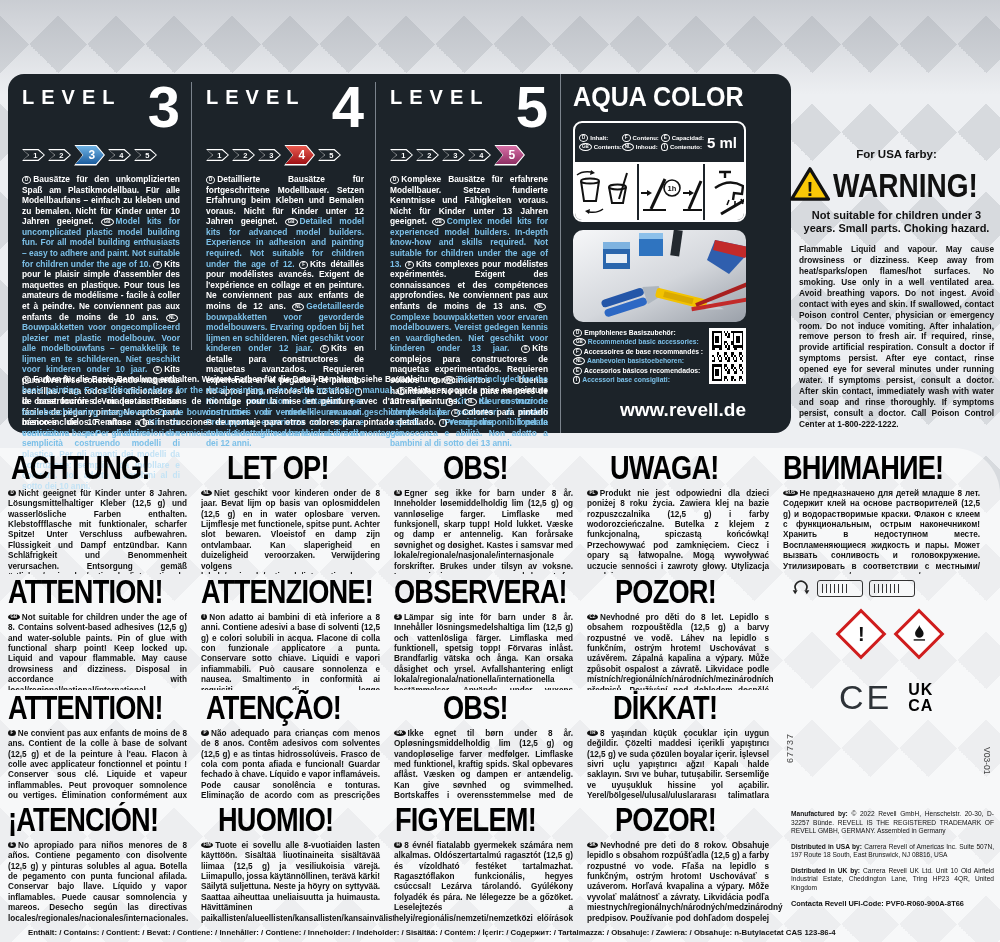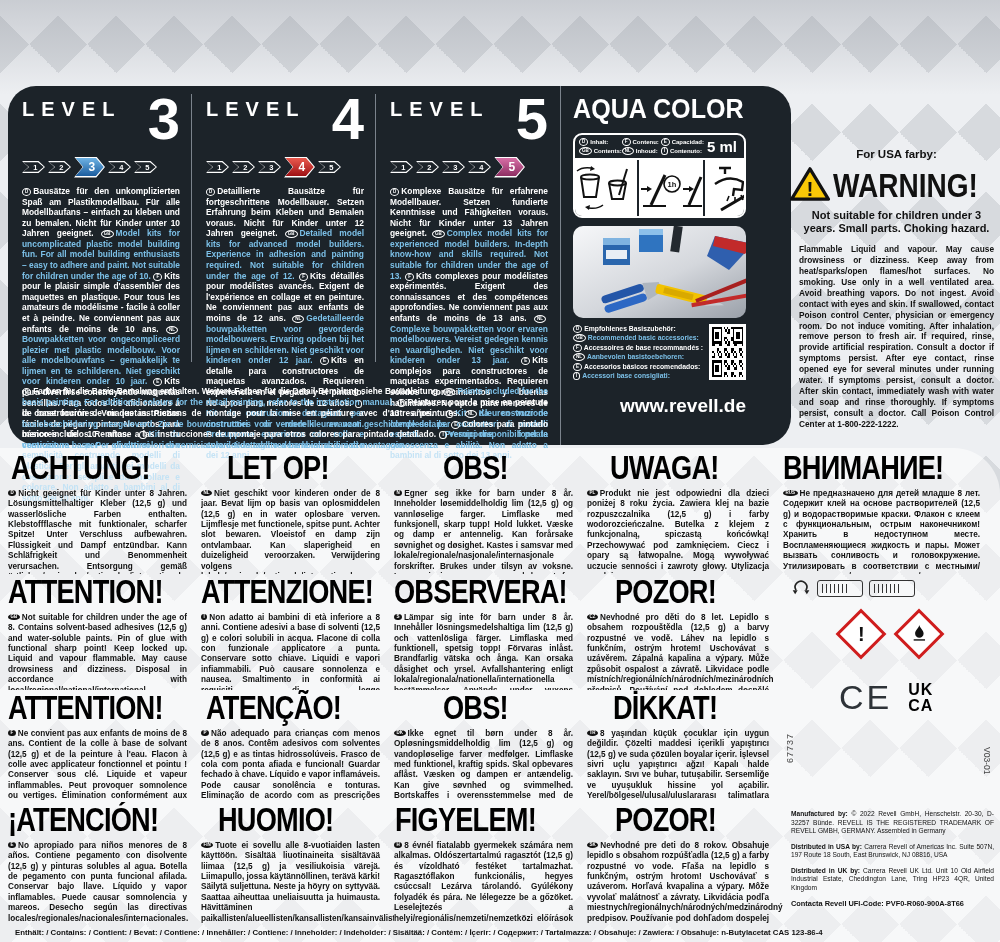--- a/index.html
+++ b/index.html
@@ -4,22 +4,22 @@
 <style>
   html,body{margin:0;padding:0;width:1000px;height:942px;overflow:hidden;
     font-family:"Liberation Sans",sans-serif;}
   .page{position:relative;width:1000px;height:942px;
     background-color:#e8eaed;
     background-image:
       linear-gradient(180deg, rgba(120,126,138,.30), rgba(120,126,138,0) 95px),
       conic-gradient(from 45deg at 50% 50%, #d7dade 0 25%, #edeff2 0 50%, #d7dade 0 75%, #edeff2 0);
     background-size:100% 100%, 58px 88px;}
   
-  .dark-panel{position:absolute;left:8px;top:86px;width:783px;height:359px;
-    background:#1c2329;border-radius:28px;color:#fff;}
+  .dark-panel{position:absolute;left:8px;top:74px;width:783px;height:359px;
+    background:#1c2329;border-radius:16px;color:#fff;}
   .levels-area{position:absolute;left:0;top:0;width:552px;height:359px;display:flex;}
   .level-col{width:184px;box-sizing:border-box;padding:12px 12px 0 14px;position:relative;}
   .level-col::after{content:'';position:absolute;right:0;top:8px;height:268px;width:1px;background:#7b838c;}
   .level-col:last-child::after{display:none;}
   .level-header{position:relative;height:54px;}
   .level-word{font-size:20px;font-weight:bold;letter-spacing:7px;color:#fff;}
   .level-number{position:absolute;right:0;top:-8px;font-size:58px;font-weight:900;line-height:1;}
   .level-chevrons{display:flex;align-items:center;gap:3px;margin-top:4px;height:22px;}
   .chev{position:relative;width:23px;height:12px;background:#fff;
     clip-path:polygon(0 0,72% 0,100% 50%,72% 100%,0 100%,28% 50%);}
@@ -33,21 +33,21 @@
   .seg-w{color:#fff;} .seg-b{color:#7cc0e8;}
   .seg-oval{display:inline-block;border:1px solid currentColor;border-radius:50%;
     font-size:4.5px;font-weight:bold;line-height:6px;padding:0 2px;vertical-align:1px;margin-right:2px;}
   .paints-note{position:absolute;left:14px;top:292px;width:526px;
     font-size:8.4px;font-weight:bold;line-height:1.28;text-align:justify;}
   
   .aqua-col{position:absolute;left:552px;top:0;width:198px;height:359px;box-sizing:border-box;
     border-left:1px solid #7b838c;padding:8px 12px;}
   .aqua-title{font-size:27px;font-weight:900;transform:scaleX(.93);transform-origin:left;white-space:nowrap;letter-spacing:0;}
   .contents-box{margin-top:8px;border:2px solid #fff;border-radius:9px;overflow:hidden;}
-  .cl-head{display:flex;align-items:flex-end;padding:3px 4px;border-bottom:2px solid #fff;}
+  .cl-head{display:flex;align-items:flex-end;padding:11px 4px;border-bottom:2px solid #fff;}
   .cl-pair{flex:1;}
   .cl-line{font-size:6px;font-weight:bold;color:#fff;line-height:7.5px;white-space:nowrap;}
   .cl-volume{font-size:15px;font-weight:900;color:#fff;padding:0 3px;}
   .ic-row{display:flex;background:#fff;height:56px;}
   .ic-cell{flex:1;display:flex;align-items:center;justify-content:center;border-right:2px solid #1c2329;}
   .ic-cell:last-child{border-right:none;}
   .photo-panel{margin-top:8px;height:92px;border-radius:10px;
     background:linear-gradient(155deg,#f6f7f9 0%,#d4d7dc 55%,#9aa0a9 100%);overflow:hidden;}
   .acc-row{margin-top:6px;display:flex;gap:6px;}
   .acc-lines{flex:1;}
@@ -68,21 +68,21 @@
     background:rgba(255,255,255,.55);border-top-right-radius:46px;}
   .lang-grid{position:absolute;left:8px;top:2px;width:986px;display:grid;
     grid-template-columns:193px 193px 193px 196px 1fr;
     grid-template-rows:124px 116px 112px 122px;}
   .warn-block{box-sizing:border-box;padding-right:14px;overflow:hidden;}
   .warn-title{font-size:34px;font-weight:700;line-height:1.05;white-space:nowrap;text-align:center;}
   .warn-title span{display:inline-block;transform:scaleX(.8);transform-origin:left;letter-spacing:-1px;}
   .warn-text{margin:3px 0 0;font-size:8.2px;font-weight:bold;line-height:1.27;text-align:justify;color:#111;}
   .w-oval{display:inline-block;background:#111;color:#fff;border-radius:50%;
     font-size:4.5px;font-weight:bold;line-height:6.5px;padding:0 2.5px;vertical-align:2px;margin-right:2px;}
-  .contains-line{position:absolute;left:15px;bottom:5px;width:790px;
+  .contains-line{position:absolute;left:28px;bottom:5px;width:790px;
     font-size:7.8px;font-weight:bold;color:#111;white-space:nowrap;margin-top:43px;}
   
   .reg{grid-column:5;grid-row:2 / span 3;position:relative;padding-left:8px;color:#111;}
   .reg-icons{display:flex;gap:6px;align-items:center;margin-top:2px;}
   .cert-box{width:46px;height:17px;border:1px solid #333;border-radius:3px;box-sizing:border-box;
     background:repeating-linear-gradient(90deg,#333 0 1px,transparent 1px 4px);background-size:60% 60%;
     background-position:4px 3px;background-repeat:no-repeat;}
   .ghs-row{display:flex;gap:22px;margin:16px 0 0 52px;}
   .ghs{width:30px;height:30px;border:3.5px solid #cf1d1d;background:#fff;transform:rotate(45deg);
     display:flex;align-items:center;justify-content:center;}

